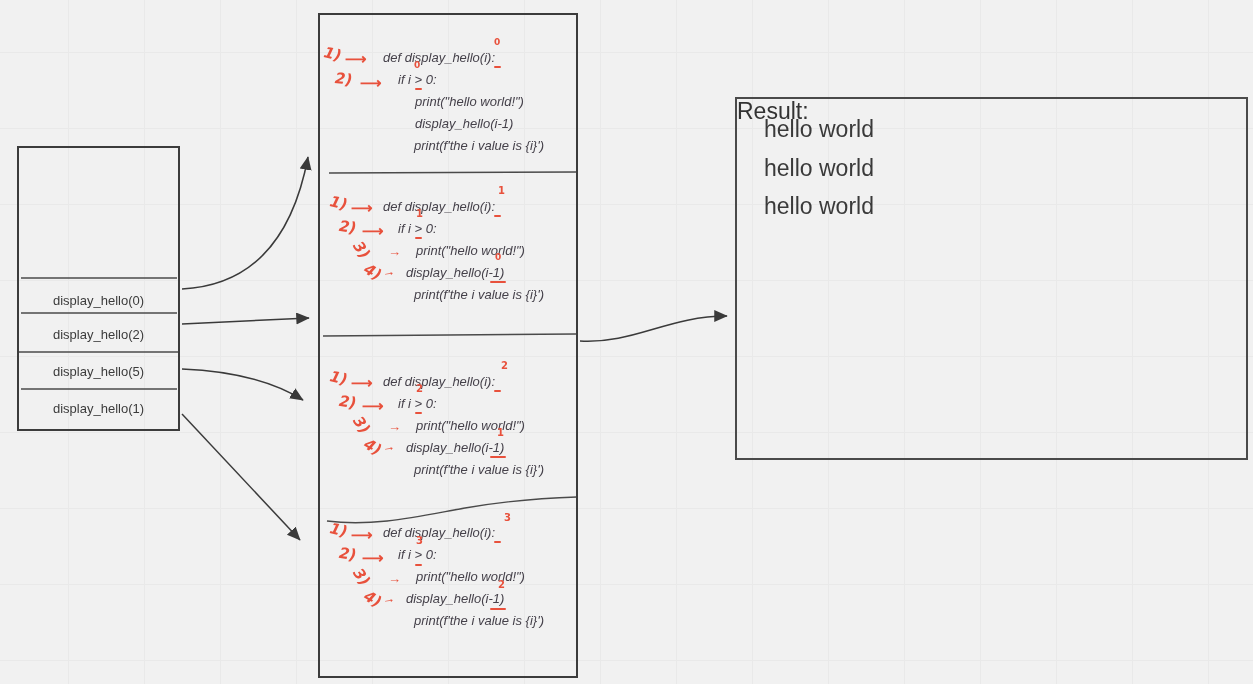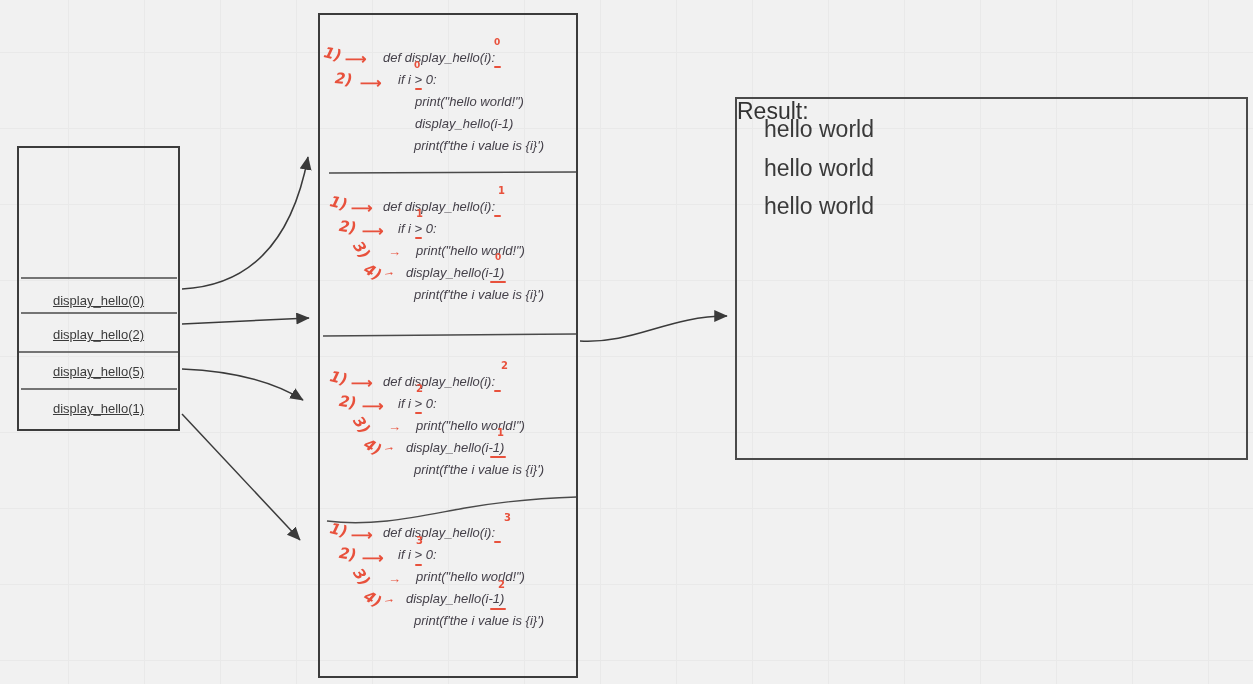--- a/index.html
+++ b/index.html
@@ -10,21 +10,21 @@
       linear-gradient(to right,#e9e9e9 1px,transparent 1px),
       linear-gradient(to bottom,#e9e9e9 1px,transparent 1px);
     background-size:76px 76px;
     background-position:68px 52px;
     font-family:"Liberation Sans",sans-serif;
   }
   #wires{position:absolute;left:0;top:0;width:1253px;height:684px;pointer-events:none;}
   .box{position:absolute;border:2px solid #3c3c3c;background:transparent;box-sizing:border-box;}
   
   #stackBox{left:17px;top:146px;width:163px;height:285px;}
-  .stack-label{position:absolute;left:0;width:159px;text-align:center;font-size:13px;color:#3b3b3b;text-decoration:underline;}
+  .stack-label{position:absolute;left:0;width:159px;text-align:center;font-size:13px;color:#3b3b3b;}
   
   #framesBox{left:318px;top:13px;width:260px;height:665px;}
   .frame{position:absolute;left:318px;width:260px;height:160px;}
   .code{position:absolute;font-size:13px;color:#45414a;white-space:pre;font-style:italic;}
   .step{position:absolute;color:#e8513c;font-size:15px;font-style:italic;font-weight:bold;font-family:"DejaVu Sans",sans-serif;}
   .rarw{position:absolute;color:#e8513c;font-size:15px;font-weight:bold;line-height:1;}
   .note{position:absolute;color:#e8513c;font-size:10px;font-weight:bold;font-family:"DejaVu Sans",sans-serif;line-height:1;}
   .ul{position:absolute;height:2px;background:#e8513c;border-radius:1px;}
   
   #resultLabel{position:absolute;left:737px;top:52px;font-size:23px;color:#333;margin-top:46px;}

